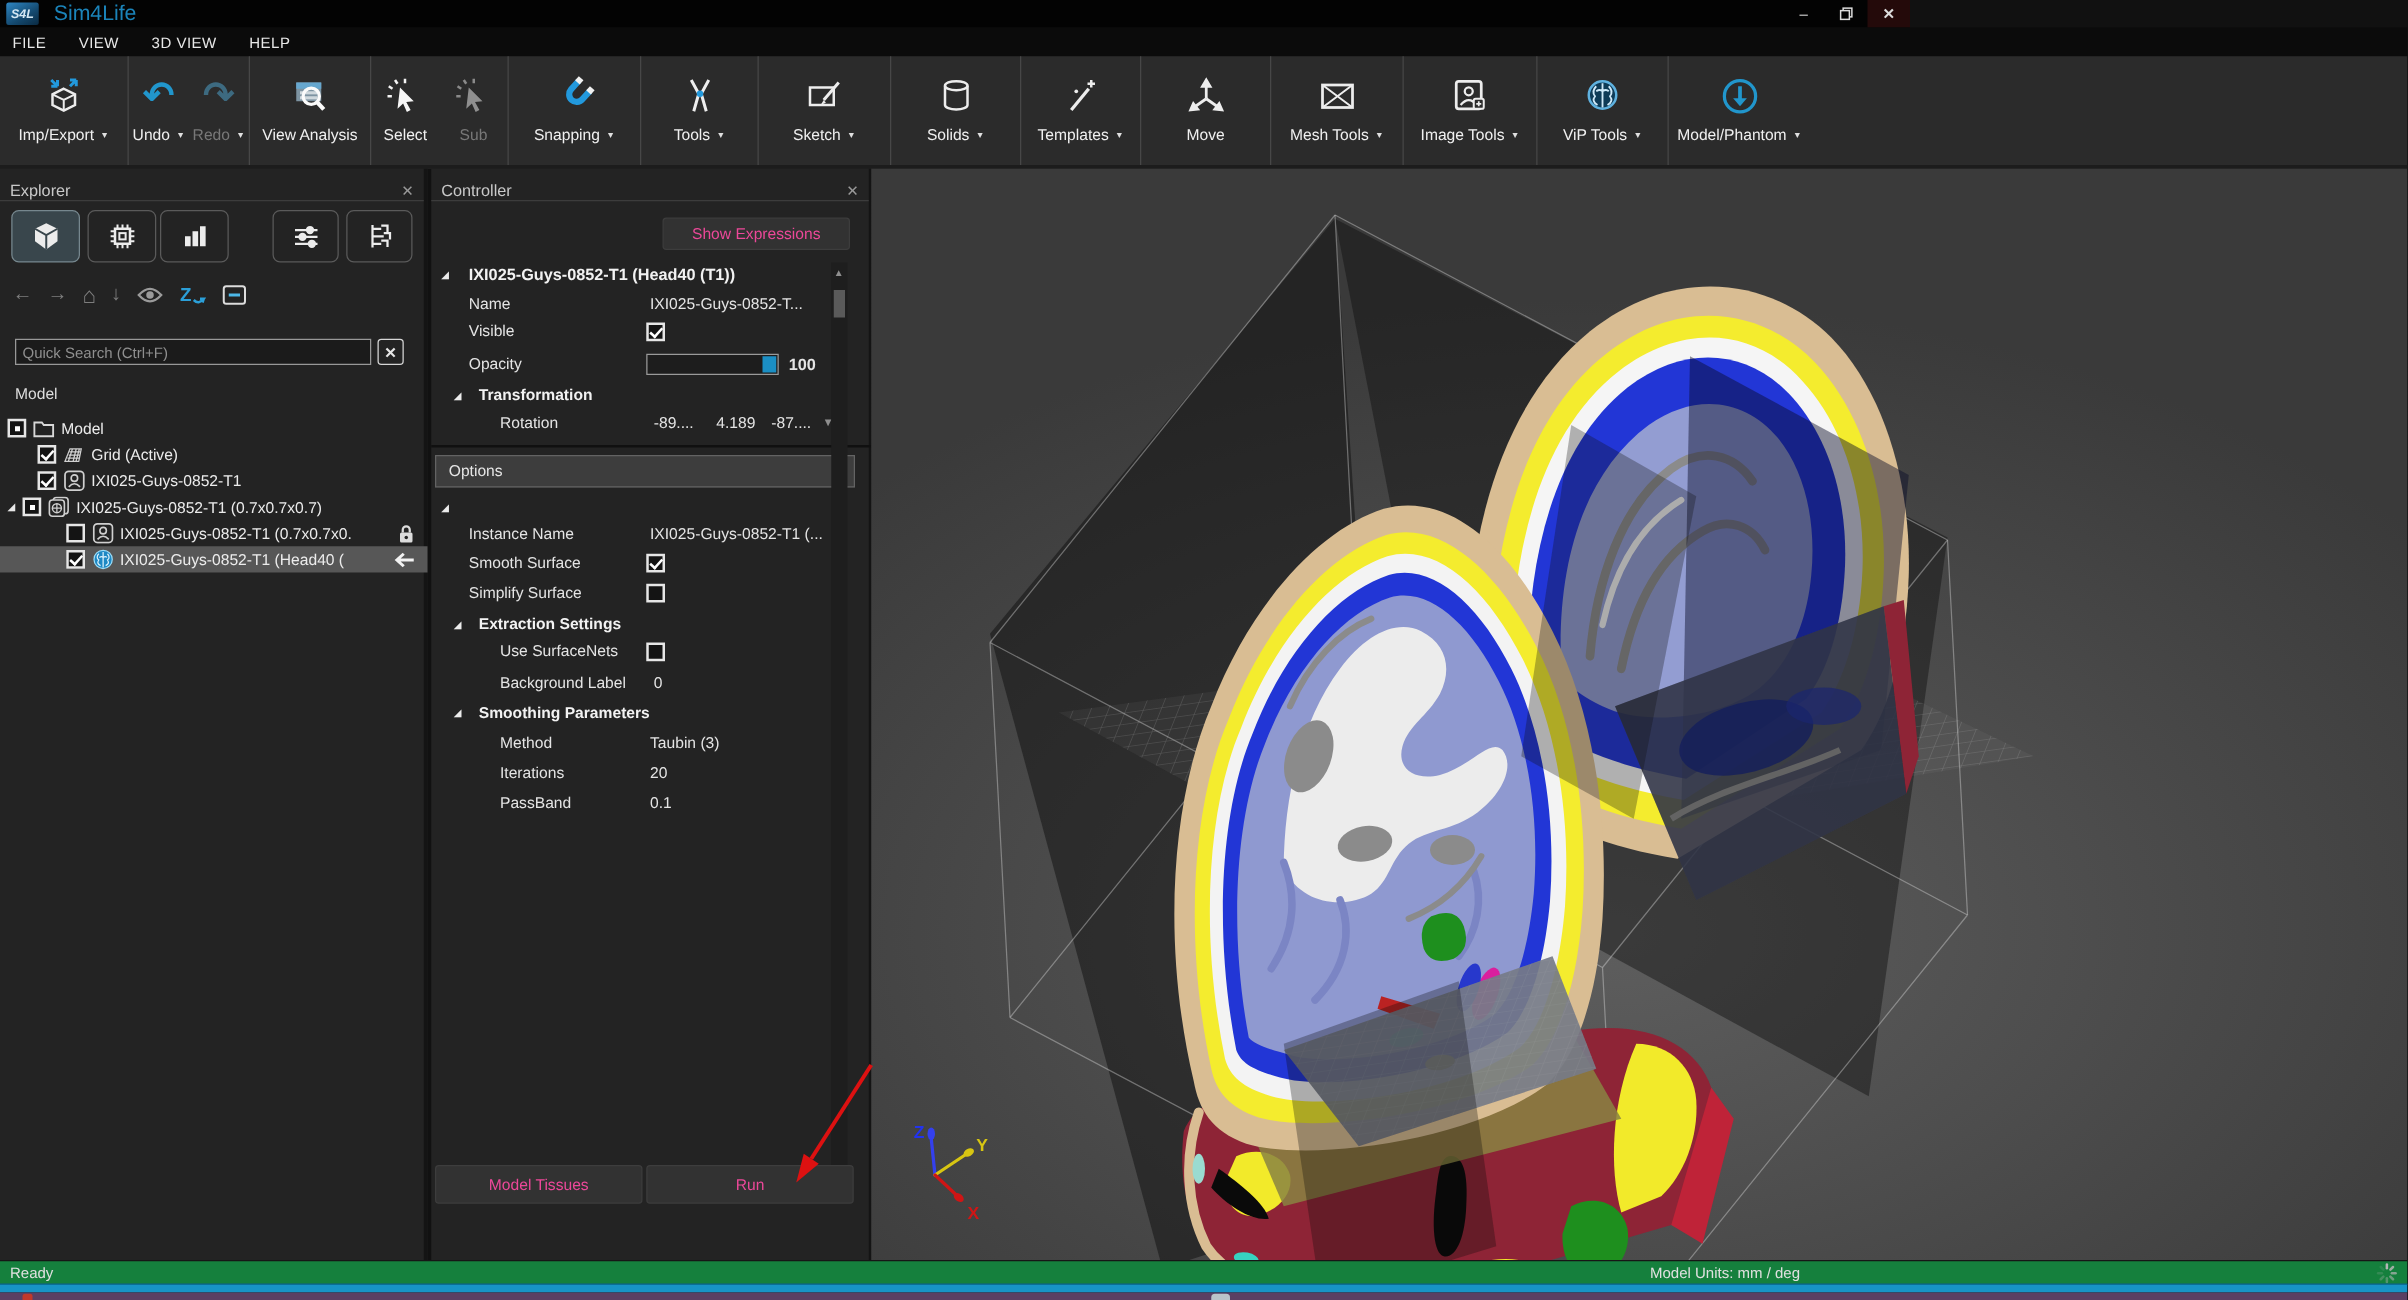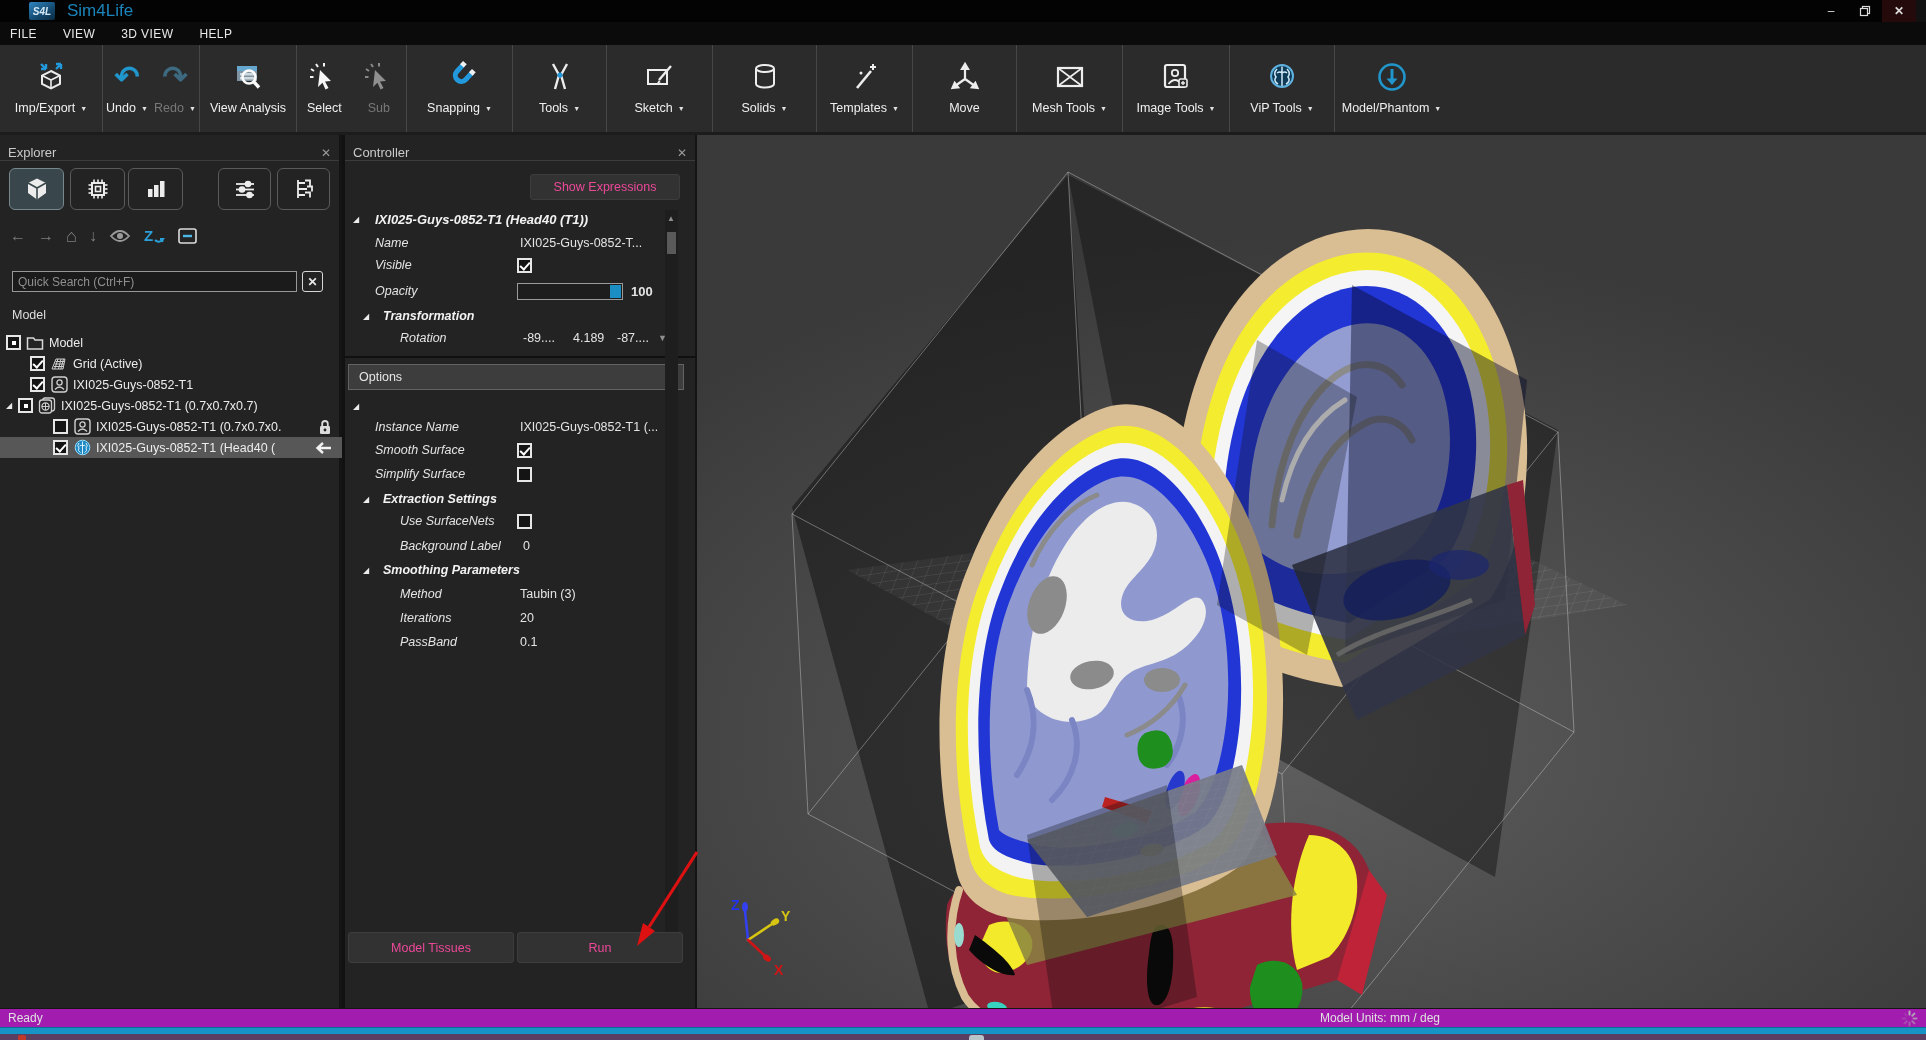--- a/index.html
+++ b/index.html
@@ -1,22 +1,22 @@
 <!DOCTYPE html>
 <html><head>
 <meta charset="utf-8">
 <style>
   * { margin:0; padding:0; box-sizing:border-box; }
   html,body { width:1926px; height:1040px; overflow:hidden; background:#111;
     font-family:"Liberation Sans", sans-serif; }
   body { position:relative; color:#e6e6e6; }
 
   
-  #titlebar { position:absolute; left:0; top:0; width:1916px; height:22px; background:#030303;
-    display:flex; align-items:center;padding-left:24px; }
+  #titlebar { position:absolute; left:0; top:0; width:1528px; height:22px; background:#030303;
+    display:flex; align-items:center; }
   .logo { width:26px; height:18px; margin-left:5px; border-radius:2px;
     background:linear-gradient(150deg,#2e86c3 0%,#14496f 60%,#0a2a42 100%);
     display:flex; align-items:center; justify-content:center;
     font-size:10px; font-weight:bold; font-style:italic; color:#d5e8f4; }
   .apptitle { margin-left:12px; font-size:17px; color:#1b84ba; }
   .wincontrols { margin-left:auto; display:flex; height:100%; }
   .winbtn { width:34px; height:100%; display:flex; align-items:center; justify-content:center;
     color:#dcdcdc; font-size:12px; }
   .winbtn.close { font-weight:bold; background:#240a0a; }
 
@@ -73,41 +73,41 @@
   .cb.partial::after { content:""; position:absolute; left:4px; top:4px; width:4px; height:4px; background:#fff; }
   .texp { width:12px; font-size:8px; color:#e8e8e8; flex:none; }
   .ticon { width:20px; margin:0 4px; display:flex; justify-content:center; flex:none; }
   .ttrail { margin-left:auto; margin-right:10px; flex:none; display:flex; }
 
   
   .ctlbtn { position:absolute; background:#323232; border:1px solid #3d3d3d; border-radius:3px;
     color:#ec4899; font-size:12.5px; display:flex; align-items:center; justify-content:center; }
   .crow { position:absolute; left:0; width:340px; height:18px; font-size:12.5px; color:#e4e4e4;
     display:flex; align-items:center; }
-  .clabel { position:absolute;font-style:italic; }
+  .clabel { position:absolute; }
   .cval { position:absolute; left:175px; }
   .sect { font-weight:bold; color:#f2f2f2; }
   .tri { font-size:8px; color:#ececec; position:absolute; }
   .dd { color:#8f8f8f; font-size:9px; position:absolute; left:313px; }
   .optbar { position:absolute; left:3px; top:229px; width:336px; height:26px; background:#3d3d3d;
     border:1px solid #636363; display:flex; align-items:center; font-size:12.5px; color:#e6e6e6;
     padding:0 10px; }
   .optbar .tri { right:8px; left:auto; }
   .opacitytrack { position:absolute; left:172px; width:106px; height:17px; border:1px solid #9a9a9a;
     background:#1d1d1d; }
   .opacitythumb { position:absolute; right:1px; top:1px; width:11px; height:13px; background:#1b8fc4; }
   .scrollcol { position:absolute; left:320px; top:75px; width:13px; height:722px; background:#1e1e1e; }
   .scrollthumb { position:absolute; left:2px; top:22px; width:9px; height:22px; background:#5a5a5a; }
 
   
   #viewport { position:absolute; left:697px; top:135px; width:1229px; height:873px;
     background:radial-gradient(ellipse 68% 58% at 48% 70%, #5e5e5e 0%, #4b4b4b 52%, #3a3a3a 100%); }
 
   
-  #statusbar { position:absolute; left:0; top:1008px; width:1926px; height:19px; background:#a21caf;
+  #statusbar { position:absolute; left:0; top:1008px; width:1926px; height:19px; background:#15803d;
     border-top:1px solid #161616; display:flex; align-items:center; font-size:12px; color:#e0e0e0; }
   #units { position:absolute; left:1300px; width:160px; text-align:center; }
   #progressstrip { position:absolute; left:0; top:1027px; width:1926px; height:7px; background:#1794c6;
     border-top:1px solid #0b6e97; }
   #taskstrip { position:absolute; left:0; top:1034px; width:1926px; height:6px; background:#5a3f63; }
   .taskmark-red { position:absolute; left:18px; top:1035px; width:8px; height:5px; background:#c0392b; border-radius:2px 2px 0 0; }
   .taskmark-lt { position:absolute; left:969px; top:1035px; width:15px; height:5px; background:#b9c4c9; border-radius:3px 3px 0 0; }
 
   #overlay { position:absolute; left:0; top:0; width:1926px; height:1040px; pointer-events:none; }
   svg { display:block; }

